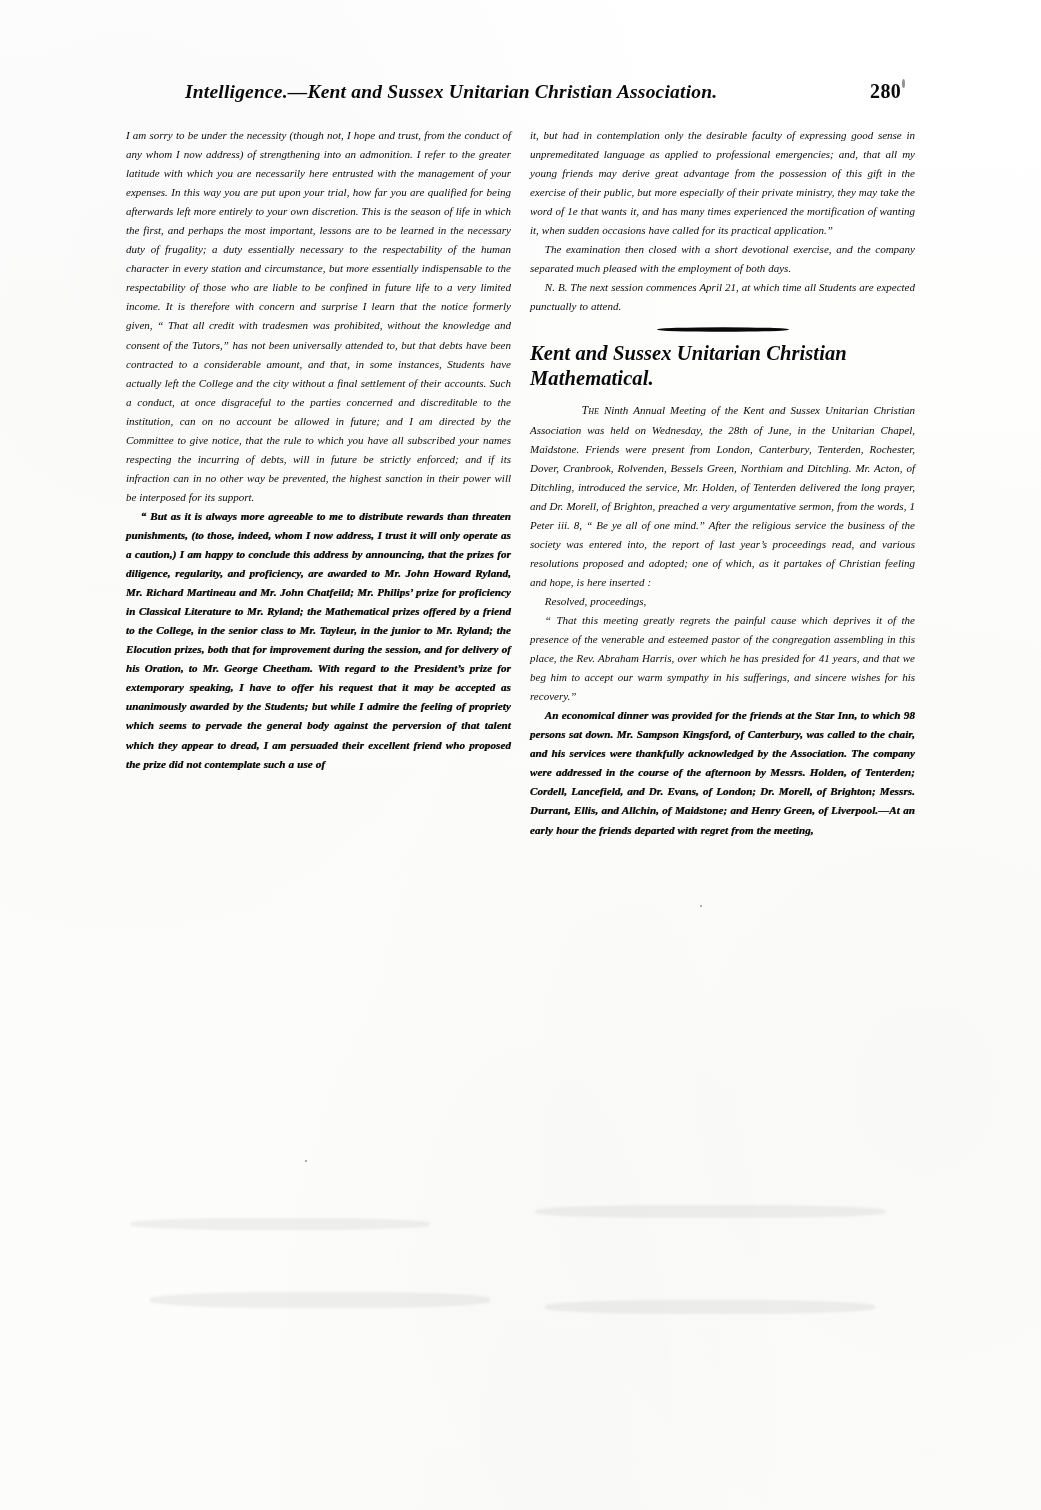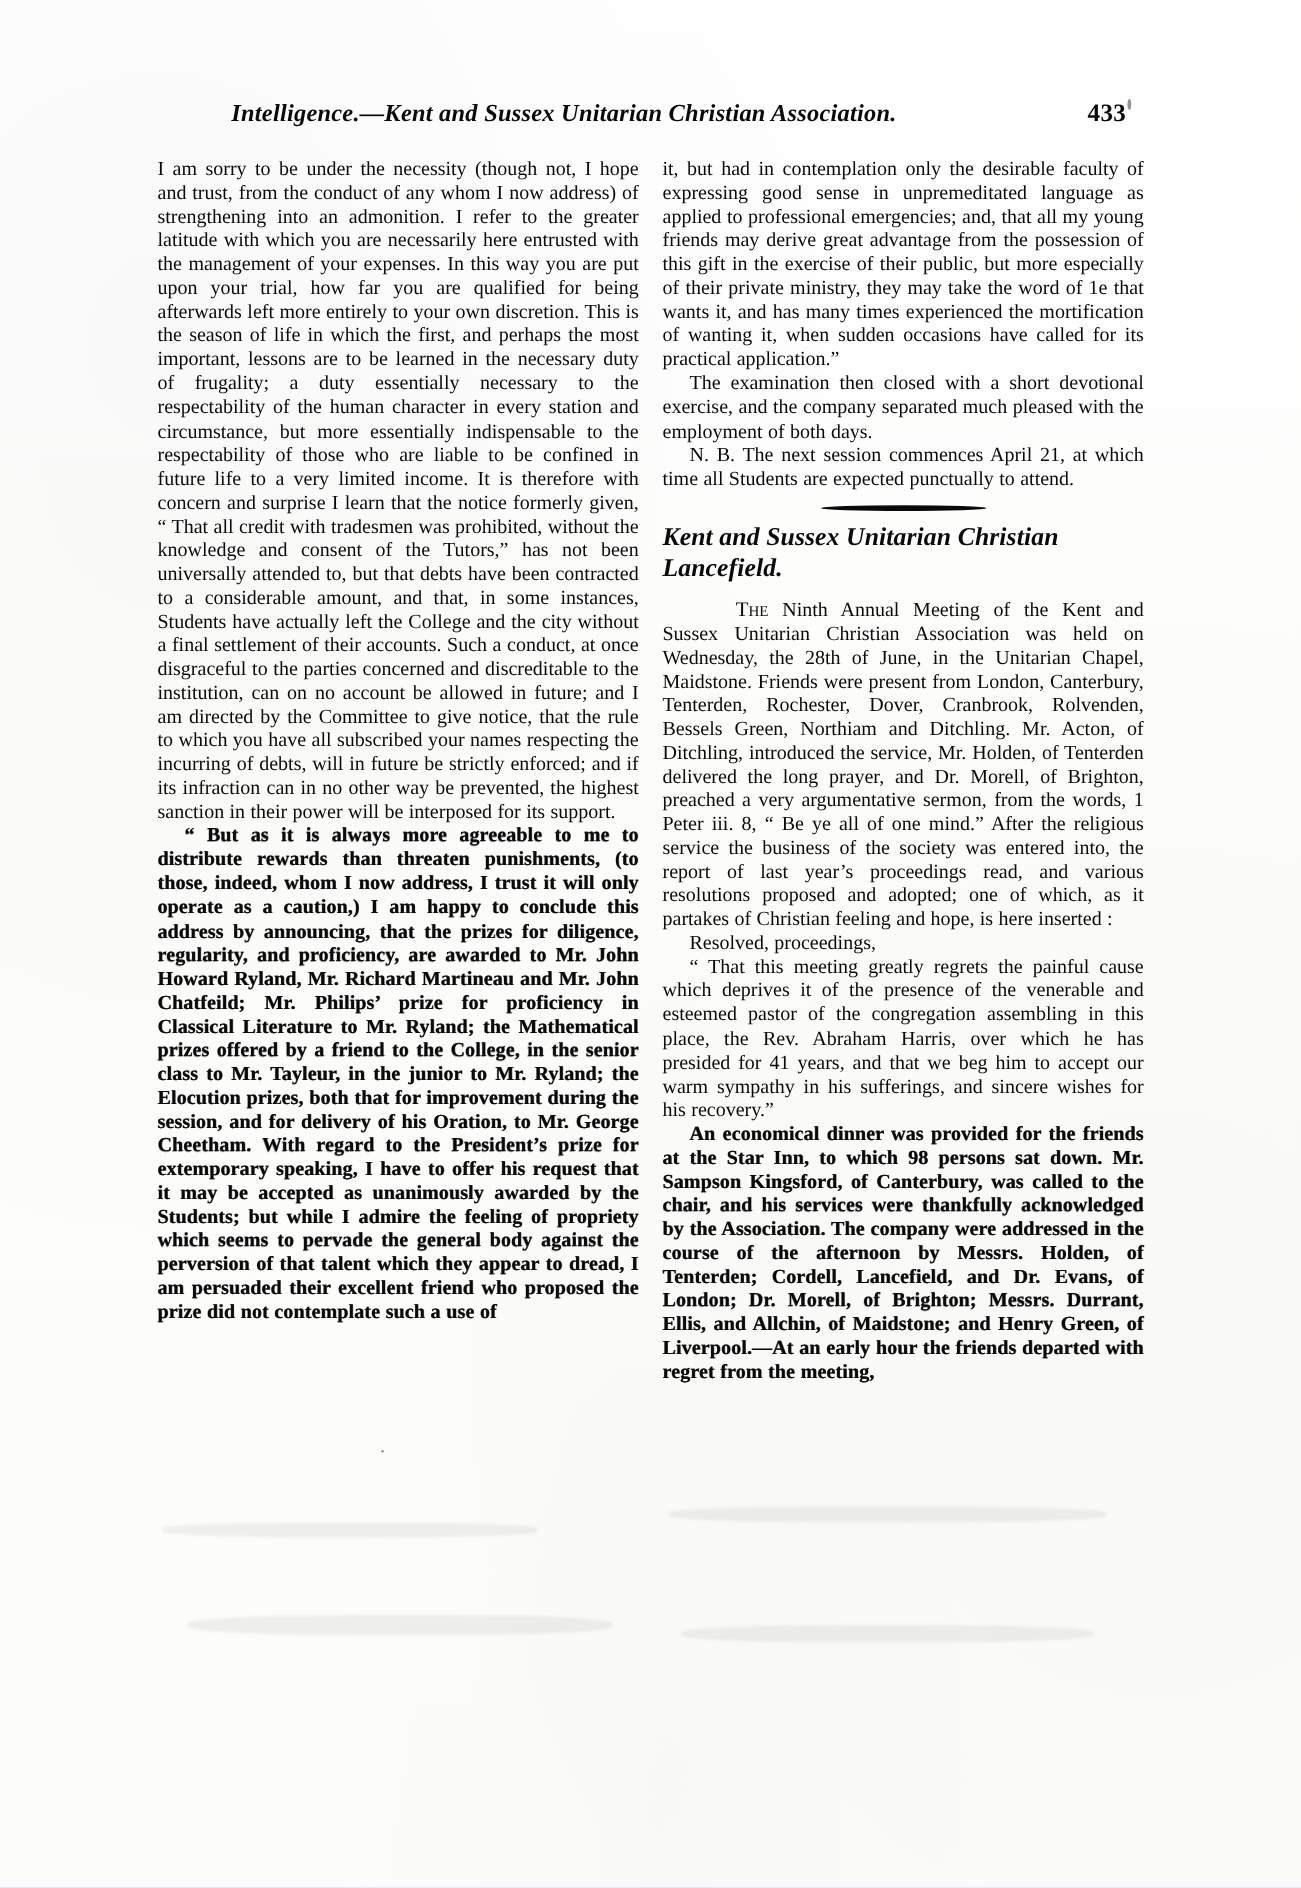--- a/index.html
+++ b/index.html
@@ -74,26 +74,27 @@
     display: flex;
     gap: 19px;
   }
   .col {
     width: 385px;
     flex: 0 0 385px;
   }
 
   .para {
     margin: 0;
-    font-size: 16px;
+    font-size: 11px;
     line-height: 19.05px;
     text-align: justify;
     text-justify: inter-word;
     hyphens: none;
     word-spacing: 0.02em;
+    font-style: italic;
   }
   .para.indent { text-indent: 1.35em; }
   .para.noindent { text-indent: 0; }
 
   
   .smallcaps {
     font-variant: small-caps;
     font-size: 1.04em;
     margin-left: 37px;
   }
@@ -149,40 +150,40 @@
   }
 </style>
 </head>
 <body>
 
 <div class="page">
   <div class="paper-grain"></div>
 
   <div class="running-head">
     <span class="running-head-title">Intelligence.—Kent and Sussex Unitarian Christian Association.</span>
-    <span class="running-head-folio">433</span>
+    <span class="running-head-folio">280</span>
   </div>
 
   <div class="columns">
 
     <div class="col">
       <p class="para noindent">I am sorry to be under the necessity (though not, I hope and trust, from the conduct of any whom I now address) of strengthening into an admonition. I refer to the greater latitude with which you are necessarily here entrusted with the management of your expenses. In this way you are put upon your trial, how far you are qualified for being afterwards left more entirely to your own discretion. This is the season of life in which the first, and perhaps the most important, lessons are to be learned in the necessary duty of frugality; a duty essentially necessary to the respectability of the human character in every station and circumstance, but more essentially indispensable to the respectability of those who are liable to be confined in future life to a very limited income. It is therefore with concern and surprise I learn that the notice formerly given, “ That all credit with tradesmen was prohibited, without the knowledge and consent of the Tutors,” has not been universally attended to, but that debts have been contracted to a considerable amount, and that, in some instances, Students have actually left the College and the city without a final settlement of their accounts. Such a conduct, at once disgraceful to the parties concerned and discreditable to the institution, can on no account be allowed in future; and I am directed by the Committee to give notice, that the rule to which you have all subscribed your names respecting the incurring of debts, will in future be strictly enforced; and if its infraction can in no other way be prevented, the highest sanction in their power will be interposed for its support.</p>
       <p class="para indent heavy">“ But as it is always more agreeable to me to distribute rewards than threaten punishments, (to those, indeed, whom I now address, I trust it will only operate as a caution,) I am happy to conclude this address by announcing, that the prizes for diligence, regularity, and proficiency, are awarded to Mr. John Howard Ryland, Mr. Richard Martineau and Mr. John Chatfeild; Mr. Philips’ prize for proficiency in Classical Literature to Mr. Ryland; the Mathematical prizes offered by a friend to the College, in the senior class to Mr. Tayleur, in the junior to Mr. Ryland; the Elocution prizes, both that for improvement during the session, and for delivery of his Oration, to Mr. George Cheetham. With regard to the President’s prize for extemporary speaking, I have to offer his request that it may be accepted as unanimously awarded by the Students; but while I admire the feeling of propriety which seems to pervade the general body against the perversion of that talent which they appear to dread, I am persuaded their excellent friend who proposed the prize did not contemplate such a use of</p>
     </div>
 
     <div class="col">
       <p class="para noindent">it, but had in contemplation only the desirable faculty of expressing good sense in unpremeditated language as applied to professional emergencies; and, that all my young friends may derive great advantage from the possession of this gift in the exercise of their public, but more especially of their private ministry, they may take the word of 1e that wants it, and has many times experienced the mortification of wanting it, when sudden occasions have called for its practical application.”</p>
       <p class="para indent">The examination then closed with a short devotional exercise, and the company separated much pleased with the employment of both days.</p>
       <p class="para indent">N. B. The next session commences April 21, at which time all Students are expected punctually to attend.</p>
 
       <div class="section-rule"></div>
 
       <h2 class="section-heading">
         <span>Kent and Sussex Unitarian Christian</span>
-        <span class="line2">Lancefield.</span>
+        <span class="line2">Mathematical.</span>
       </h2>
 
       <p class="para indent"><span class="smallcaps">The</span><span> Ninth Annual Meeting of the Kent and Sussex Unitarian Christian Association was held on Wednesday, the 28th of June, in the Unitarian Chapel, Maidstone. Friends were present from London, Canterbury, Tenterden, Rochester, Dover, Cranbrook, Rolvenden, Bessels Green, Northiam and Ditchling. Mr. Acton, of Ditchling, introduced the service, Mr. Holden, of Tenterden delivered the long prayer, and Dr. Morell, of Brighton, preached a very argumentative sermon, from the words, 1 Peter iii. 8, “ Be ye all of one mind.” After the religious service the business of the society was entered into, the report of last year’s proceedings read, and various resolutions proposed and adopted; one of which, as it partakes of Christian feeling and hope, is here inserted :</span></p>
 
       <p class="para indent">Resolved, proceedings,</p>
 
       <p class="para indent">“ That this meeting greatly regrets the painful cause which deprives it of the presence of the venerable and esteemed pastor of the congregation assembling in this place, the Rev. Abraham Harris, over which he has presided for 41 years, and that we beg him to accept our warm sympathy in his sufferings, and sincere wishes for his recovery.”</p>
 
       <p class="para indent heavy">An economical dinner was provided for the friends at the Star Inn, to which 98 persons sat down. Mr. Sampson Kingsford, of Canterbury, was called to the chair, and his services were thankfully acknowledged by the Association. The company were addressed in the course of the afternoon by Messrs. Holden, of Tenterden; Cordell, Lancefield, and Dr. Evans, of London; Dr. Morell, of Brighton; Messrs. Durrant, Ellis, and Allchin, of Maidstone; and Henry Green, of Liverpool.—At an early hour the friends departed with regret from the meeting,</p>
     </div>

